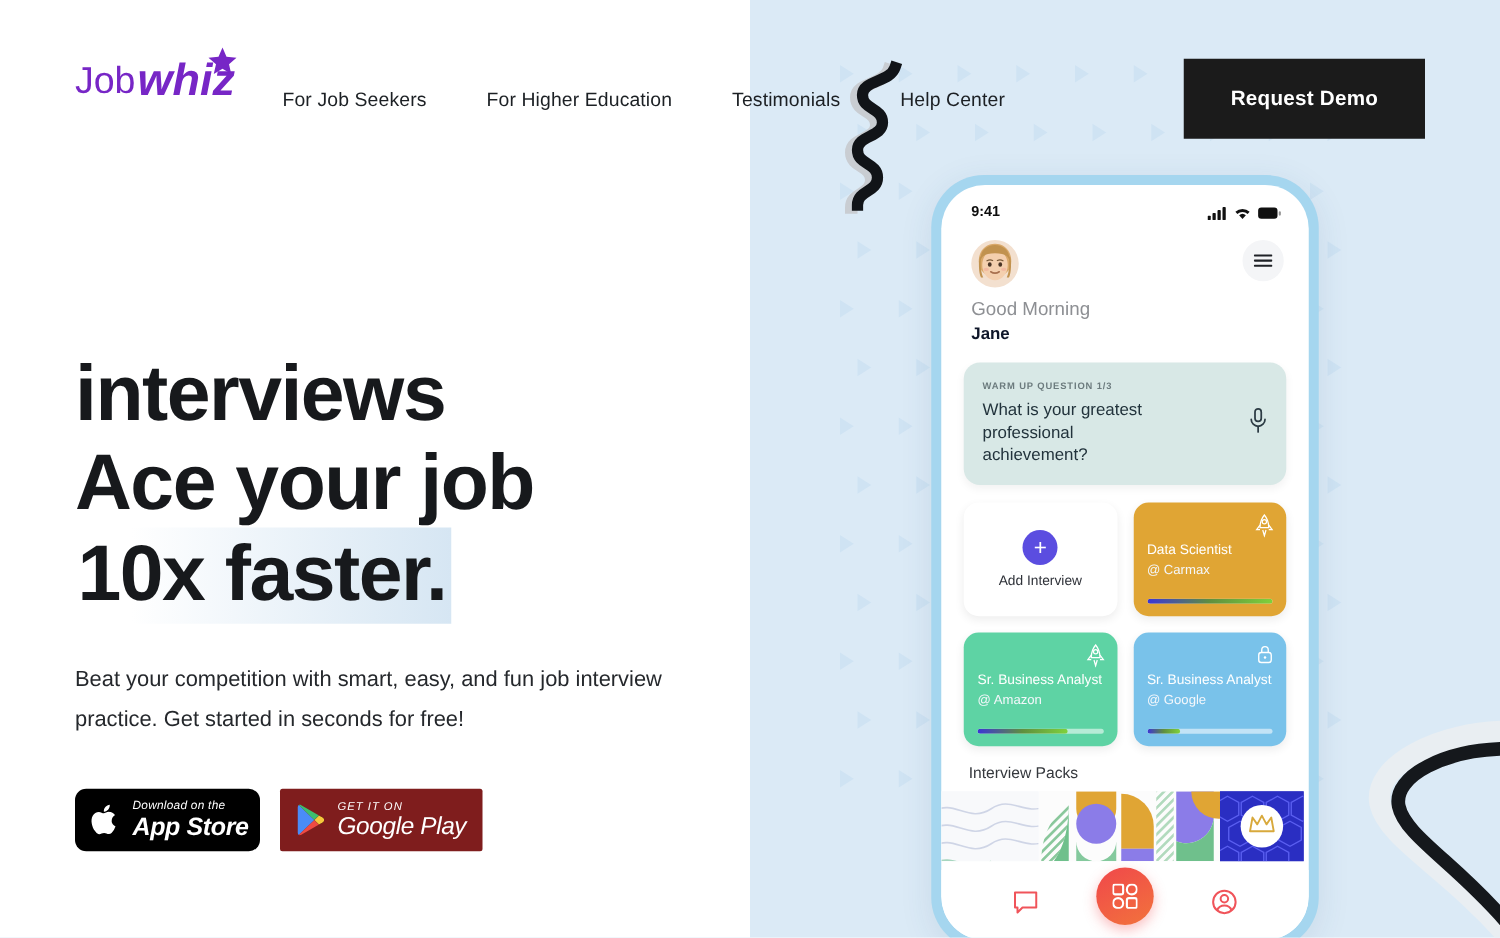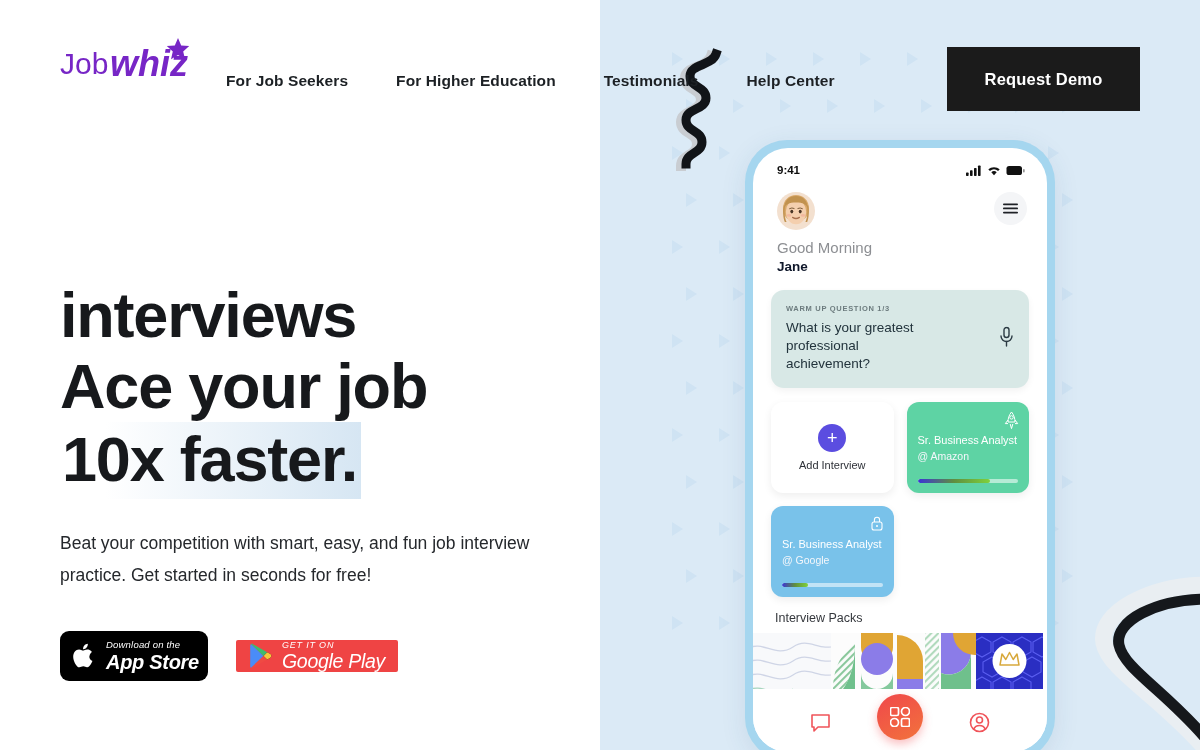--- a/index.html
+++ b/index.html
@@ -33,21 +33,21 @@
   
   .navbar {
     position:absolute; left:0; top:0; width:1028px; height:120px;
     z-index:30;
   }
   .logo {
     position:absolute; left:60px; top:32px; width:160px; height:60px;
   }
   .nav-links {
     position:absolute; left:226px; top:72px;
-    display:flex; align-items:flex-end; gap:0;font-weight:bold;
+    display:flex; align-items:flex-end; gap:0;
   }
   .nav-link {
     font-size:15.5px; color:#1c2024; padding:0 0; margin-right:48px;
     white-space:nowrap; cursor:pointer; letter-spacing:0.1px;
   }
   .nav-link:last-child { margin-right:0; }
   .request-demo {
     position:absolute; left:947px; top:47px;
     width:193px; height:64px;
     background:#1b1b1b; color:#ffffff;
@@ -73,22 +73,22 @@
     margin-top:28px; font-size:17.5px; line-height:32px;
     color:#25282c; max-width:470px;
   }
   .store-row { margin-top:40px; display:flex; gap:16px; align-items:center;font-style:italic; }
 
   .badge-apple {
     width:148px; height:50px; background:#000; border-radius:9px;
     display:flex; align-items:center; padding-left:12px; cursor:pointer;
   }
   .badge-google {
-    width:162px; height:32px; background:#ef4444; border-radius:2px;
-    display:flex; align-items:center; padding-left:12px; cursor:pointer;margin-left:12px;
+    width:162px; height:50px; background:#7f1d1d; border-radius:2px;
+    display:flex; align-items:center; padding-left:12px; cursor:pointer;
   }
   .badge-text { color:#fff; margin-left:9px; line-height:1; }
   .badge-small { font-size:9.5px; letter-spacing:0.2px; display:block; }
   .badge-small.up { font-size:9px; letter-spacing:0.8px; }
   .badge-big { font-size:20px; font-weight:bold; display:block; margin-top:2px; letter-spacing:-0.3px; }
   .badge-big.gp { font-size:19.5px; font-weight:normal; }
 
   
   .phone {
     position:absolute; left:745px; top:140px;
@@ -445,20 +445,36 @@
       </span>
     </div>
 
     <div class="cards-grid">
 
       <div class="icard add">
         <div class="plus-circle">+</div>
         <div class="add-label">Add Interview</div>
       </div>
 
+      <div class="icard" style="background:#e0a534">
+        <span class="icard-icon">
+          <svg width="15" height="19" viewBox="0 0 15 19">
+            <path d="M7.5 1 C10 4, 11 7.6, 11 11 L4 11 C4 7.6, 5 4, 7.5 1 z" fill="none" stroke="#fff" stroke-width="1"></path>
+            <circle cx="7.5" cy="6.4" r="1.7" fill="none" stroke="#fff" stroke-width="1"></circle>
+            <path d="M4 9 L1.3 12.6 L4 12.6" fill="none" stroke="#fff" stroke-width="1"></path>
+            <path d="M11 9 L13.7 12.6 L11 12.6" fill="none" stroke="#fff" stroke-width="1"></path>
+            <path d="M6.2 13 L7.5 17.6 L8.8 13" fill="none" stroke="#fff" stroke-width="1"></path>
+          </svg>
+        </span>
+        <div class="icard-title">Data Scientist</div>
+        <div class="icard-sub">@ Carmax</div>
+        <div class="prog">
+          <div class="prog-fill" style="width:100%"></div>
+        </div>
+      </div>
 
       <div class="icard" style="background:#5ed3a4">
         <span class="icard-icon">
           <svg width="15" height="19" viewBox="0 0 15 19">
             <path d="M7.5 1 C10 4, 11 7.6, 11 11 L4 11 C4 7.6, 5 4, 7.5 1 z" fill="none" stroke="#fff" stroke-width="1"></path>
             <circle cx="7.5" cy="6.4" r="1.7" fill="none" stroke="#fff" stroke-width="1"></circle>
             <path d="M4 9 L1.3 12.6 L4 12.6" fill="none" stroke="#fff" stroke-width="1"></path>
             <path d="M11 9 L13.7 12.6 L11 12.6" fill="none" stroke="#fff" stroke-width="1"></path>
             <path d="M6.2 13 L7.5 17.6 L8.8 13" fill="none" stroke="#fff" stroke-width="1"></path>
           </svg>

